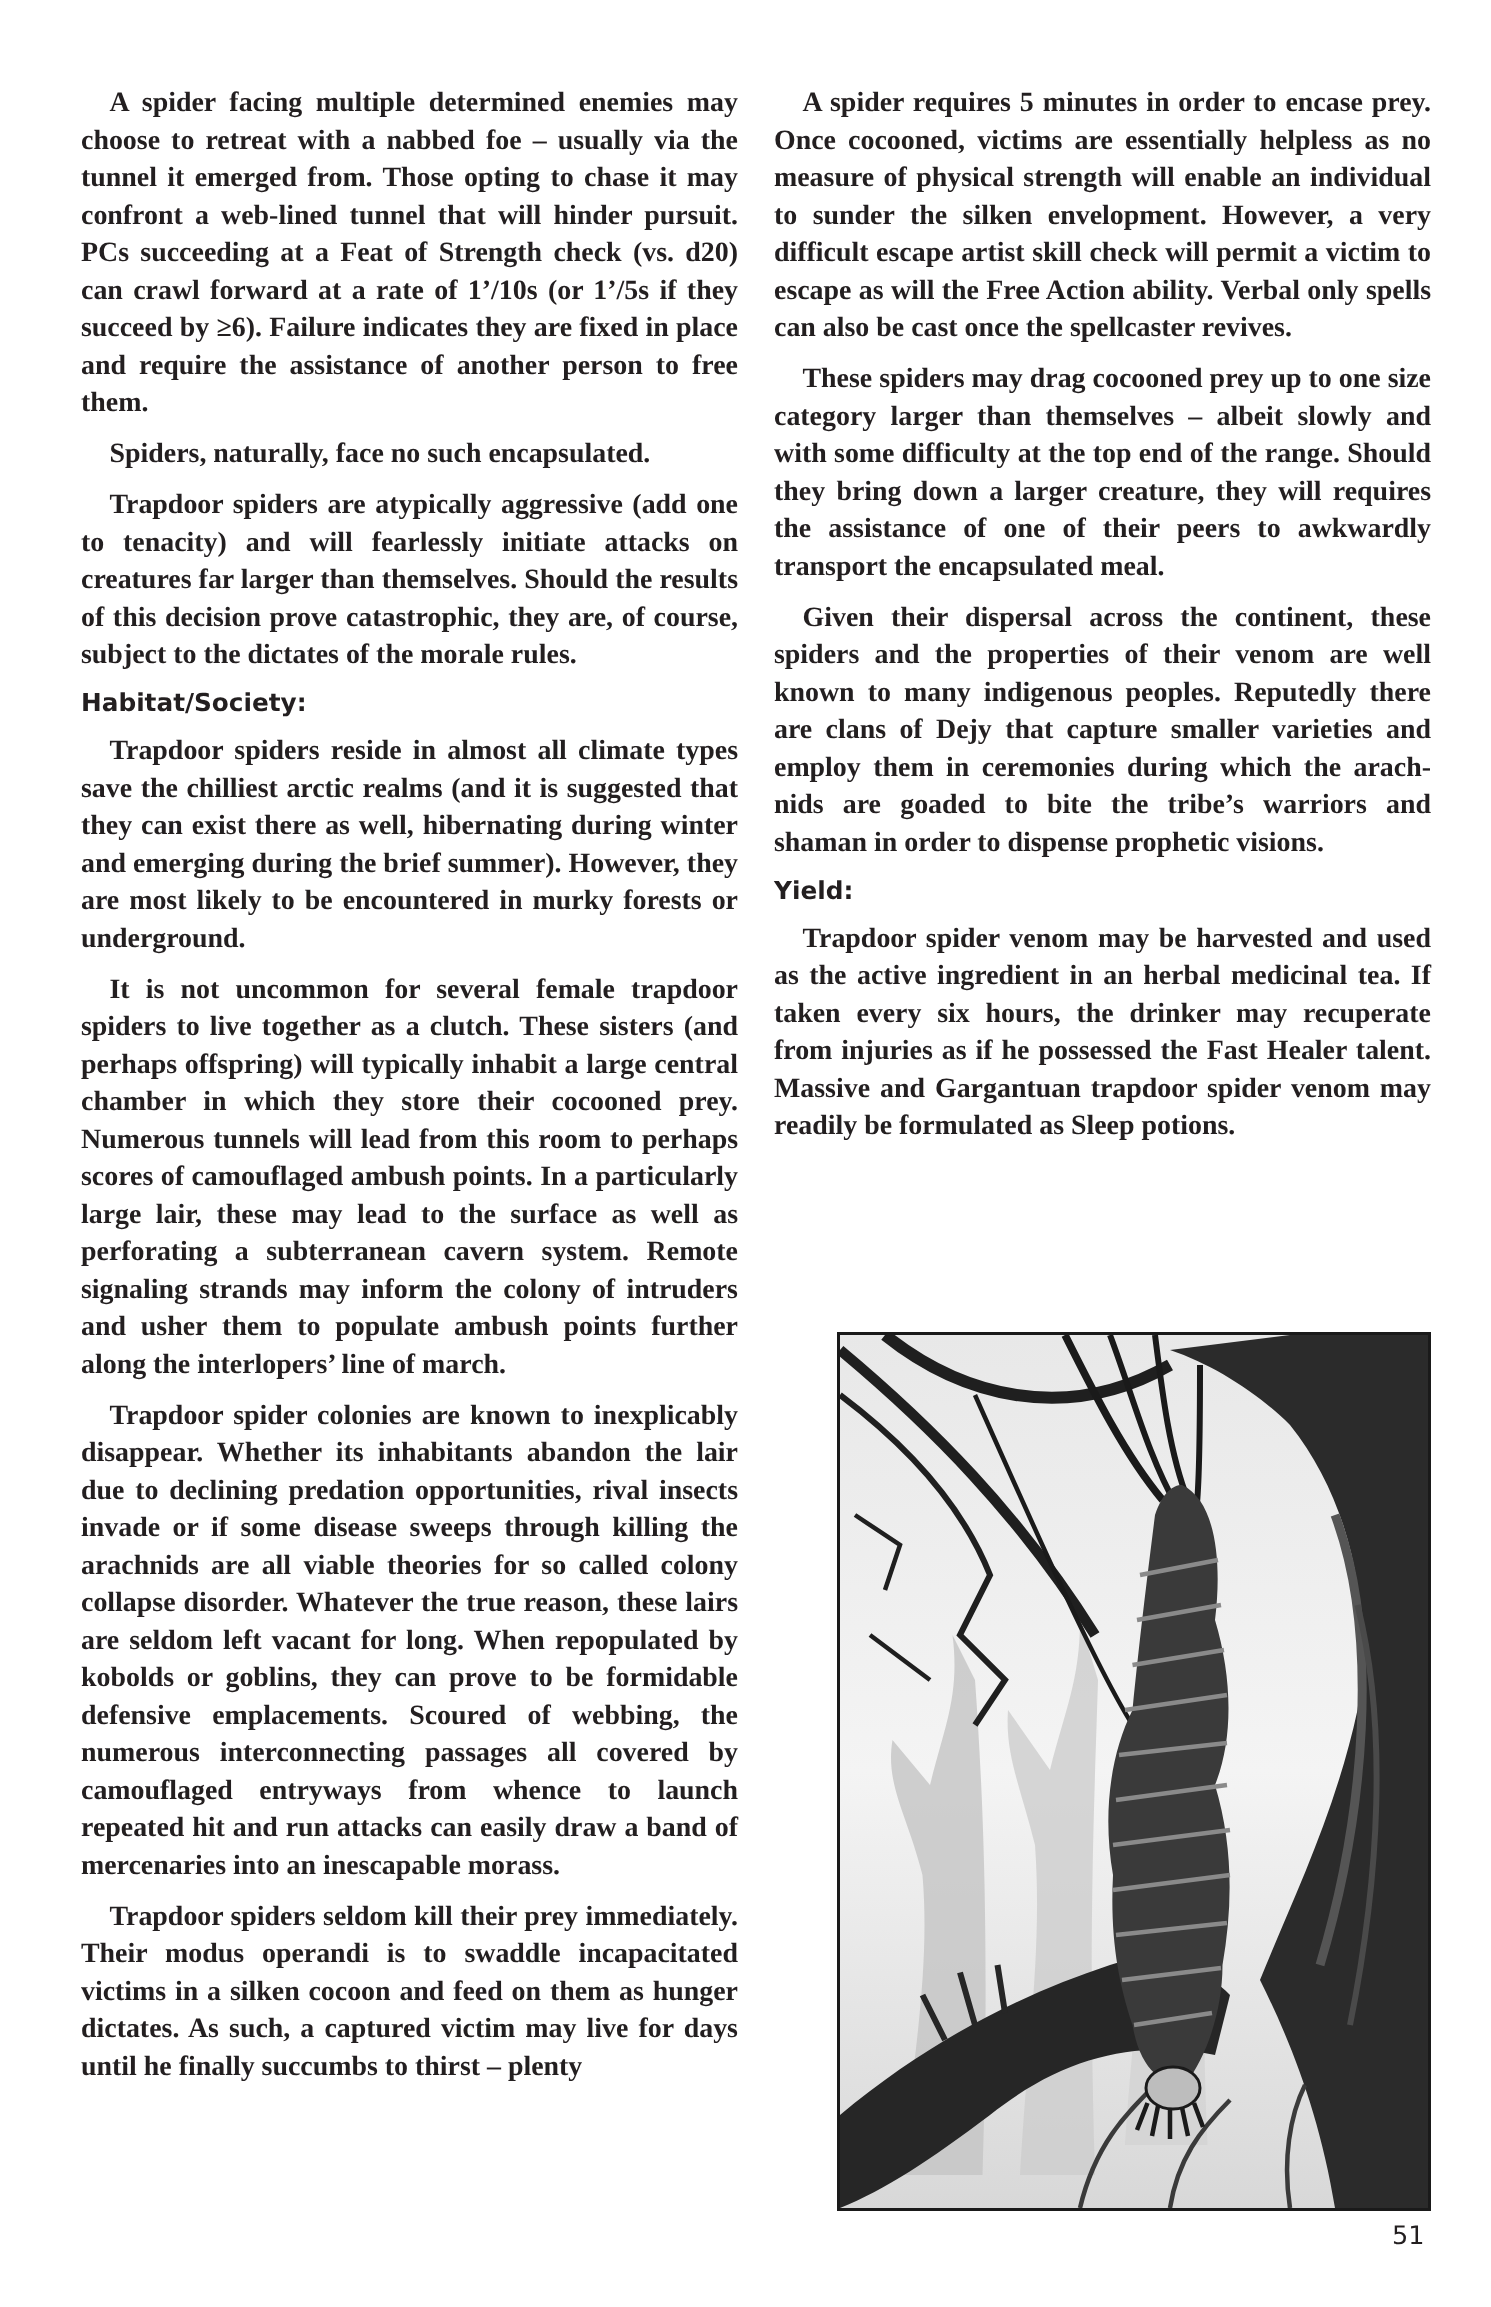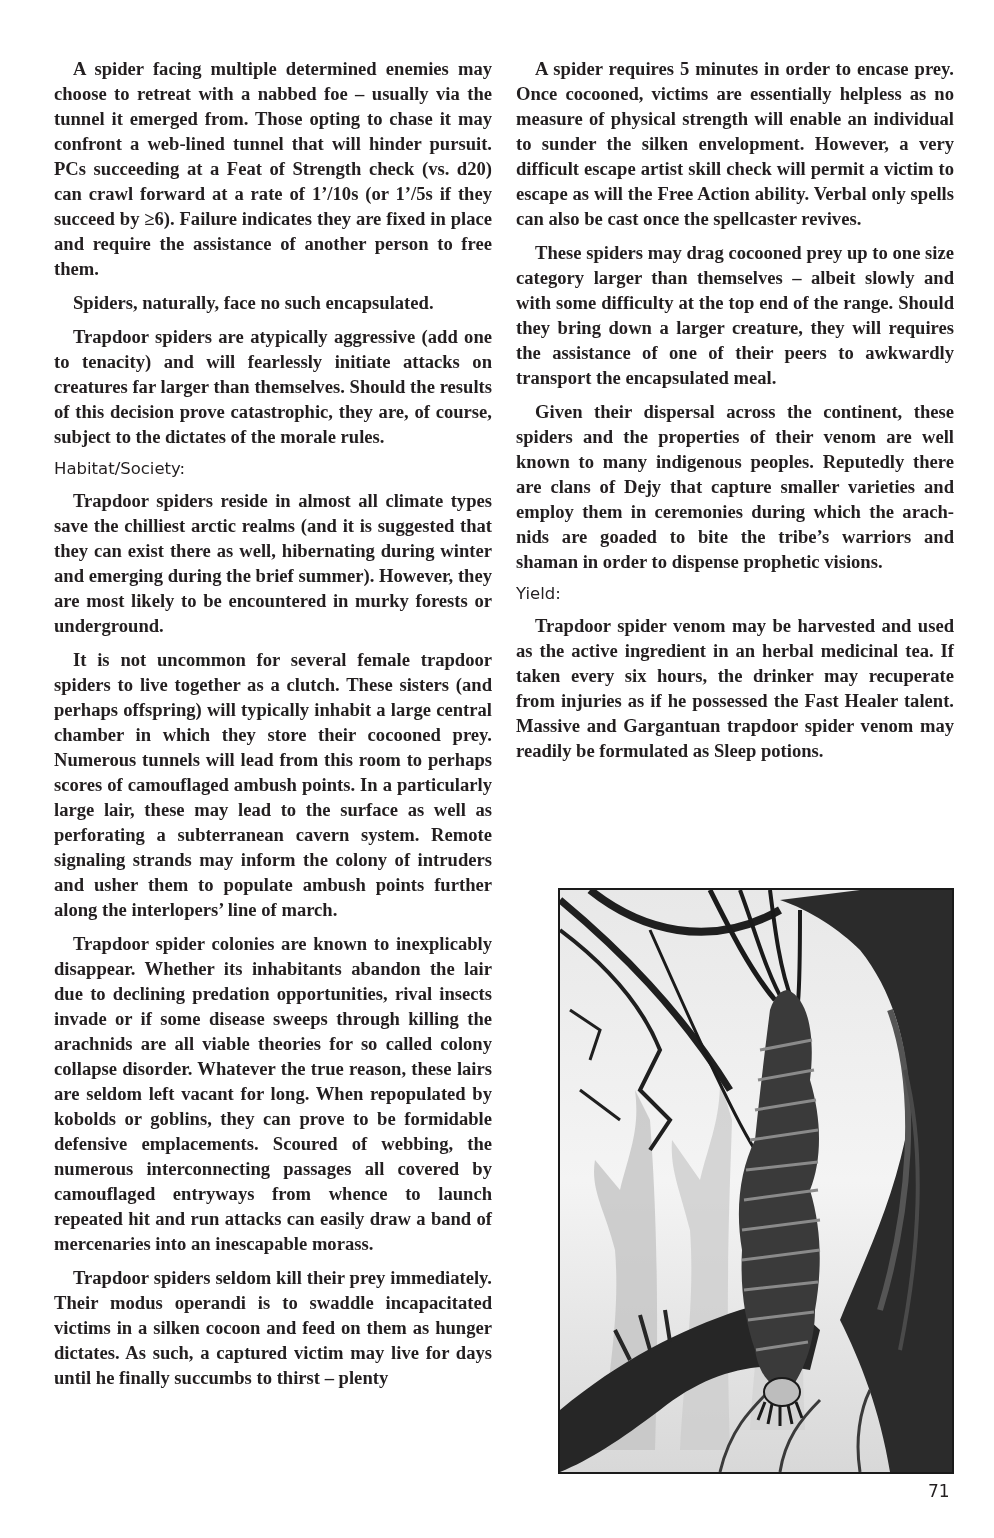--- a/index.html
+++ b/index.html
@@ -2,21 +2,21 @@
 <html><head>
 <meta charset="utf-8">
 <style>
   html, body { margin: 0; padding: 0; background: #ffffff; }
   body { width: 994px; height: 1538px; position: relative; overflow: hidden; color: #231f20; }
   .col { position: absolute; top: 56px; width: 438px; font-family: "Liberation Serif", "DejaVu Serif", serif; font-size: 18.6px; line-height: 25px; text-align: justify; }
   .col-left { left: 54px; }
   .col-right { left: 516px; }
   .col p { margin: 0 0 9px 0; text-indent: 19px; hyphens: manual; font-weight: bold; }
   .col p.cont { text-indent: 0; }
-  .col h3 { margin: 1px 0 8px 0; font-family: "DejaVu Sans", "Liberation Sans", sans-serif; font-weight: normal; font-size: 16.5px; line-height: 22px; color: #231f20; }
+  .col h3 { margin: 1px 0 8px 0; font-family: "DejaVu Sans", "Liberation Sans", sans-serif; font-weight: bold; font-size: 16.5px; line-height: 22px; color: #231f20; }
   .illustration { position: absolute; left: 558px; top: 888px; width: 392px; height: 582px; border: 2px solid #1a1a1a; background: #f2f2f2; overflow: hidden; }
   .illustration svg { display: block; width: 100%; height: 100%; }
   .page-number { position: absolute; left: 928px; top: 1481px; font-family: "DejaVu Sans", "Liberation Sans", sans-serif; font-size: 17px; color: #231f20; }
 </style>
 </head>
 <body>
 
 <div class="col col-left">
   <p>A spider facing multiple determined enemies may choose to retreat with a nabbed foe – usually via the tunnel it emerged from. Those opting to chase it may confront a web-lined tunnel that will hinder pursuit. PCs succeeding at a Feat of Strength check (vs. d20) can crawl forward at a rate of 1’/10s (or 1’/5s if they succeed by ≥6).  Failure indicates they are fixed in place and require the assistance of another person to free them.</p>
   <p>Spiders, naturally, face no such encapsulated.</p>
@@ -72,13 +72,13 @@
     <path d="M90 40 C130 130 170 220 195 260" stroke="#1a1a1a" stroke-width="3" fill="none"></path>
 
     <path d="M228 100 C250 110 255 150 250 190 C262 230 262 270 250 300 C262 340 262 380 255 420 C255 450 245 480 230 500 C215 500 200 490 195 460 C185 430 180 400 182 360 C175 320 180 280 195 250 C200 200 205 160 210 120 C215 105 222 100 228 100 Z" fill="#3a3a3a"></path>
     <path d="M200 160 L252 150 M198 190 L254 180 M195 220 L256 210 M190 250 L258 240 M186 280 L258 272 M184 310 L258 300 M182 340 L260 330 M182 370 L260 360 M184 400 L258 392 M188 430 L254 422 M196 460 L248 452" stroke="#8a8a8a" stroke-width="3" fill="none"></path>
 
     <ellipse cx="222" cy="502" rx="18" ry="14" fill="#bdbdbd" stroke="#1a1a1a" stroke-width="2"></ellipse>
     <path d="M205 512 L198 530 M212 514 L208 534 M220 516 L220 536 M228 515 L232 534 M236 512 L242 528" stroke="#1a1a1a" stroke-width="3"></path>
   </svg>
 </div>
 
-<div class="page-number">71</div>
+<div class="page-number">51</div>
 
 </body></html>

